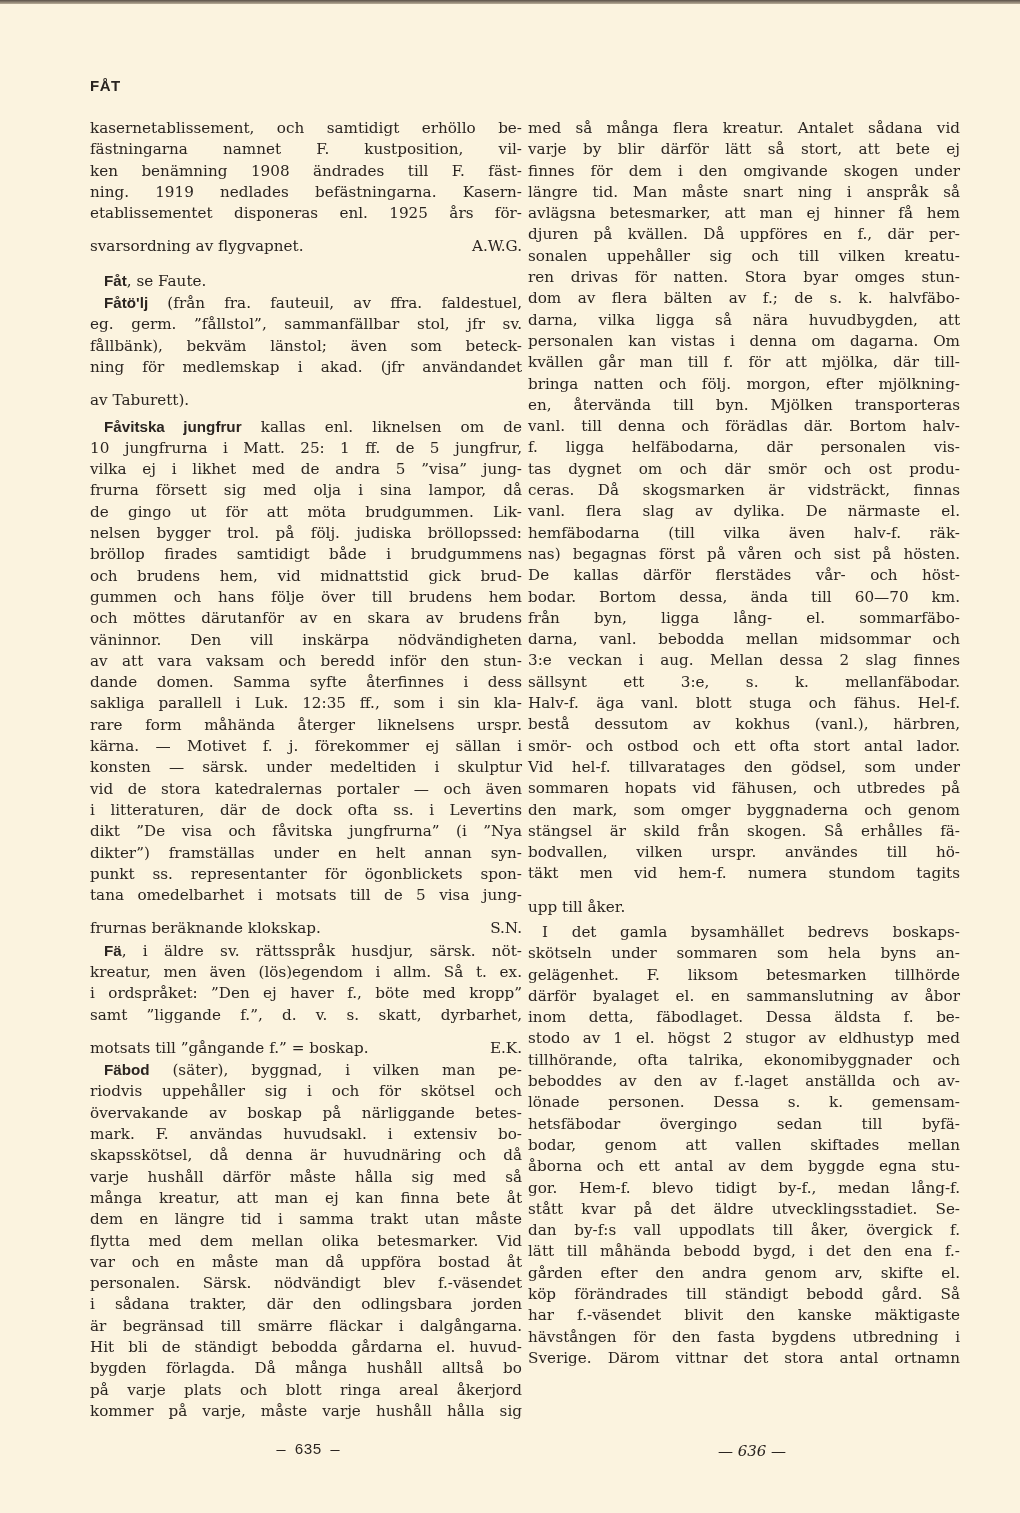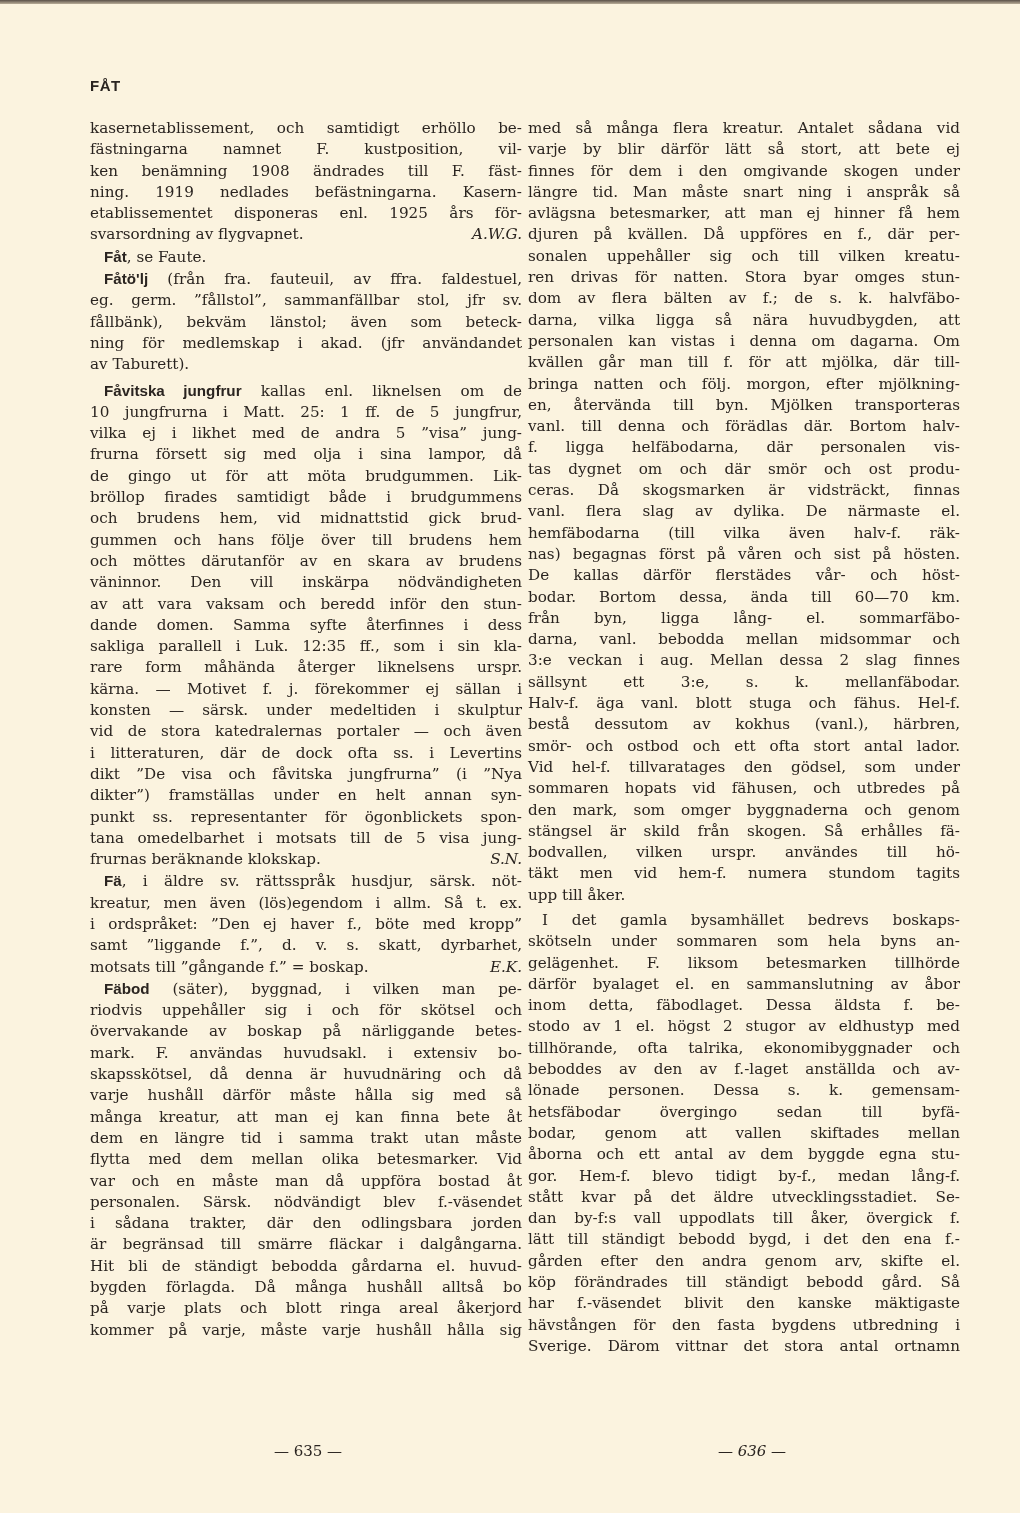--- a/index.html
+++ b/index.html
@@ -15,29 +15,29 @@
     position: absolute; left: 90px; top: 77px;
     font-family: "Liberation Sans", sans-serif; font-weight: bold; font-size: 15px; letter-spacing: 0.5px;
   }
   .col {
     position: absolute; top: 118px; width: 432px;
     font-size: 15.2px; line-height: 21.3px; text-align: justify;
   }
   .col-left { left: 90px; }
   .col-right { left: 528px; }
   .line { display: block; white-space: nowrap; text-align-last: justify; text-align: justify; }
-  .line.last { text-align-last: left; }
+  .line.last { text-align-last: left; margin-top: 12px; }
   .indent { padding-left: 14px; }
   .gap { margin-top: 4px; }
   .hw { font-family: "Liberation Sans", sans-serif; font-weight: bold; }
-  .sig { float: right; font-style: italic; }
+  .sig { float: right; }
   .folio {
     position: absolute; top: 1442px; font-size: 15px; width: 200px; text-align: center;
   }
-  .folio-left { left: 208px; }
+  .folio-left { left: 208px; font-family: Liberation Mono, monospace; }
   .folio-right { left: 652px; font-style: italic; }
 </style>
 </head>
 <body>
 
 <div class="top-edge"></div>
 
 <div class="running-head">FÅT</div>
 
 <div class="col col-left">
@@ -51,20 +51,21 @@
   <span class="line indent"><span class="hw">Fåtö'lj</span> (från fra. fauteuil, av ffra. faldestuel,</span>
   <span class="line">eg. germ. ”fållstol”, sammanfällbar stol, jfr sv.</span>
   <span class="line">fållbänk), bekväm länstol; även som beteck-</span>
   <span class="line">ning för medlemskap i akad. (jfr användandet</span>
   <span class="line last">av Taburett).</span>
   <span class="line indent gap"><span class="hw">Fåvitska jungfrur</span> kallas enl. liknelsen om de</span>
   <span class="line">10 jungfrurna i Matt. 25: 1 ff. de 5 jungfrur,</span>
   <span class="line">vilka ej i likhet med de andra 5 ”visa” jung-</span>
   <span class="line">frurna försett sig med olja i sina lampor, då</span>
   <span class="line">de gingo ut för att möta brudgummen. Lik-</span>
+  <span class="line">nelsen bygger trol. på följ. judiska bröllopssed:</span>
   <span class="line">bröllop firades samtidigt både i brudgummens</span>
   <span class="line">och brudens hem, vid midnattstid gick brud-</span>
   <span class="line">gummen och hans följe över till brudens hem</span>
   <span class="line">och möttes därutanför av en skara av brudens</span>
   <span class="line">väninnor. Den vill inskärpa nödvändigheten</span>
   <span class="line">av att vara vaksam och beredd inför den stun-</span>
   <span class="line">dande domen. Samma syfte återfinnes i dess</span>
   <span class="line">sakliga parallell i Luk. 12:35 ff., som i sin kla-</span>
   <span class="line">rare form måhända återger liknelsens urspr.</span>
   <span class="line">kärna. — Motivet f. j. förekommer ej sällan i</span>
@@ -146,21 +147,21 @@
   <span class="line">stodo av 1 el. högst 2 stugor av eldhustyp med</span>
   <span class="line">tillhörande, ofta talrika, ekonomibyggnader och</span>
   <span class="line">beboddes av den av f.-laget anställda och av-</span>
   <span class="line">lönade personen. Dessa s. k. gemensam-</span>
   <span class="line">hetsfäbodar övergingo sedan till byfä-</span>
   <span class="line">bodar, genom att vallen skiftades mellan</span>
   <span class="line">åborna och ett antal av dem byggde egna stu-</span>
   <span class="line">gor. Hem-f. blevo tidigt by-f., medan lång-f.</span>
   <span class="line">stått kvar på det äldre utvecklingsstadiet. Se-</span>
   <span class="line">dan by-f:s vall uppodlats till åker, övergick f.</span>
-  <span class="line">lätt till ständigt bebodd bygd, i det den ena f.-</span>
+  <span class="line">lätt till måhända bebodd bygd, i det den ena f.-</span>
   <span class="line">gården efter den andra genom arv, skifte el.</span>
   <span class="line">köp förändrades till ständigt bebodd gård. Så</span>
   <span class="line">har f.-väsendet blivit den kanske mäktigaste</span>
   <span class="line">hävstången för den fasta bygdens utbredning i</span>
   <span class="line">Sverige. Därom vittnar det stora antal ortnamn</span>
   <span class="line last"></span>
 </div>
 
 <div class="folio folio-left">— 635 —</div>
 <div class="folio folio-right">— 636 —</div>

